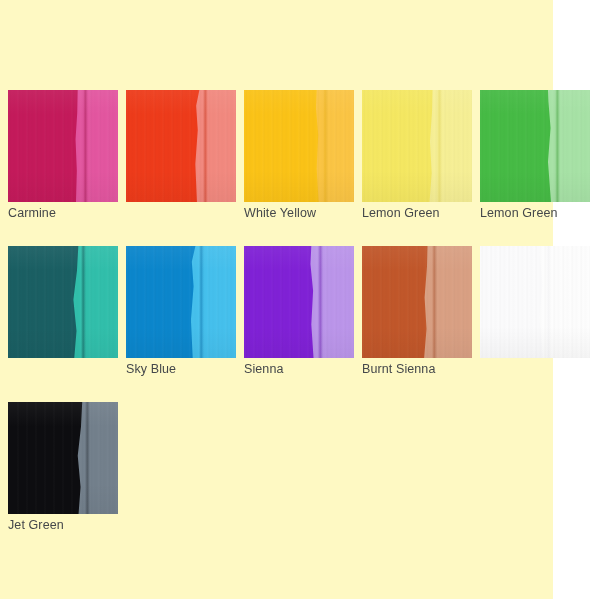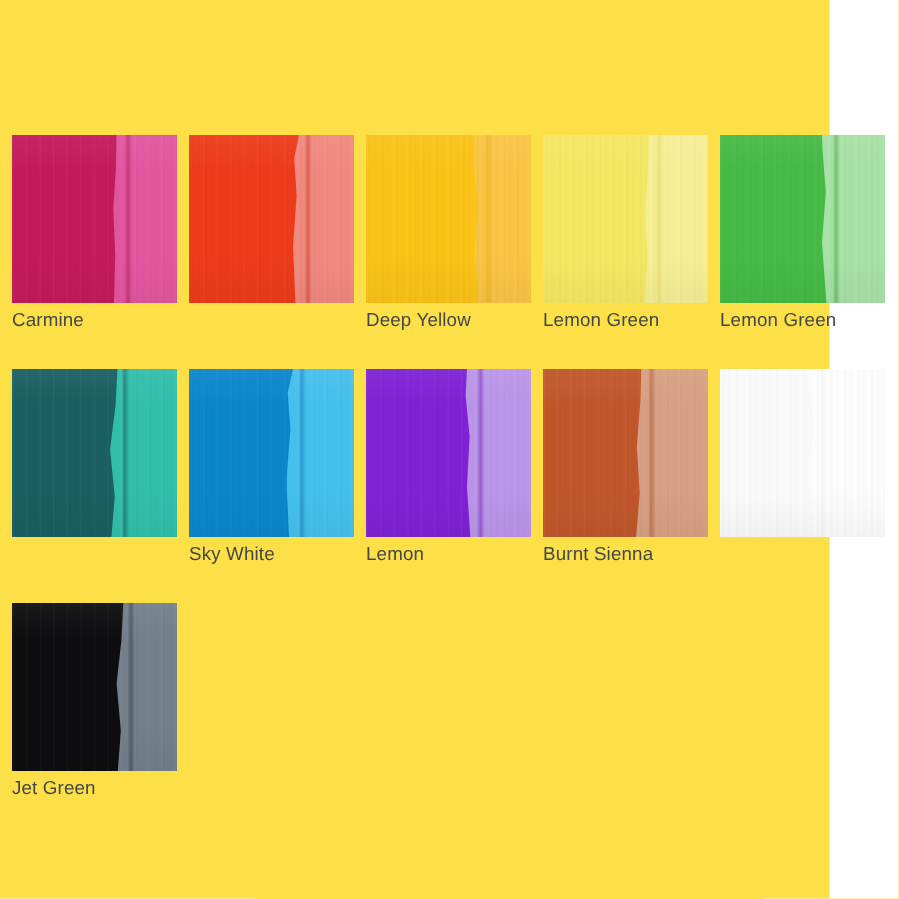--- a/index.html
+++ b/index.html
@@ -12,21 +12,21 @@
     height: 599px;
     background: #ffffff;
     font-family: "Liberation Sans", sans-serif;
     overflow: hidden;
   }
 
   #swatch-board {
     position: relative;
     width: 553px;
     height: 599px;
-    background: #fde047;
+    background: #fef9c3;
   }
 
   #swatch-grid {
     position: absolute;
     left: 8px;
     top: 90px;
     width: 583px;
     display: grid;
     grid-template-columns: repeat(5, 110px);
     column-gap: 8px;
@@ -140,21 +140,21 @@
         </div>
       </div>
       <div class="swatch-cell">
         <div class="swatch-chip">
           <div class="chip-base" style="background: linear-gradient(90deg, rgb(251, 195, 23) 0%, rgb(251, 195, 23) 100%);"></div>
           <div class="chip-tint" style="width: 35%; background: rgb(251, 197, 68); clip-path: polygon(3% 0%, 100% 0%, 100% 100%, 8% 100%, 3% 70%, 7% 40%, 1% 16%);"></div>
           <div class="chip-ridge" style="left: calc(74% - 2px); background: linear-gradient(90deg, rgba(0, 0, 0, 0) 0%, rgb(224, 168, 16) 45%, rgba(0, 0, 0, 0) 100%);"></div>
           <div class="chip-grain"></div>
           <div class="chip-shade"></div>
         </div>
-        <div class="swatch-label">Deep Yellow</div>
+        <div class="swatch-label">White Yellow</div>
       </div>
       <div class="swatch-cell">
         <div class="swatch-chip">
           <div class="chip-base" style="background: linear-gradient(90deg, rgb(245, 232, 98) 0%, rgb(245, 232, 98) 100%);"></div>
           <div class="chip-tint" style="width: 39%; background: rgb(246, 239, 149); clip-path: polygon(8% 0%, 100% 0%, 100% 100%, 1% 100%, 6% 74%, 2% 46%, 7% 18%);"></div>
           <div class="chip-ridge" style="left: calc(70% - 2px); background: linear-gradient(90deg, rgba(0, 0, 0, 0) 0%, rgb(226, 212, 85) 45%, rgba(0, 0, 0, 0) 100%);"></div>
           <div class="chip-grain"></div>
           <div class="chip-shade"></div>
         </div>
         <div class="swatch-label">Lemon Green</div>
@@ -179,31 +179,31 @@
         </div>
       </div>
       <div class="swatch-cell">
         <div class="swatch-chip">
           <div class="chip-base" style="background: linear-gradient(90deg, rgb(11, 134, 204) 0%, rgb(11, 134, 204) 100%);"></div>
           <div class="chip-tint" style="width: 41%; background: rgb(69, 192, 237); clip-path: polygon(10% 0%, 100% 0%, 100% 100%, 4% 100%, 0% 66%, 6% 36%, 2% 14%);"></div>
           <div class="chip-ridge" style="left: calc(68% - 2px); background: linear-gradient(90deg, rgba(0, 0, 0, 0) 0%, rgb(10, 108, 166) 45%, rgba(0, 0, 0, 0) 100%);"></div>
           <div class="chip-grain"></div>
           <div class="chip-shade"></div>
         </div>
-        <div class="swatch-label">Sky White</div>
+        <div class="swatch-label">Sky Blue</div>
       </div>
       <div class="swatch-cell">
         <div class="swatch-chip">
           <div class="chip-base" style="background: linear-gradient(90deg, rgb(128, 33, 214) 0%, rgb(128, 33, 214) 100%);"></div>
           <div class="chip-tint" style="width: 40%; background: rgb(187, 149, 234); clip-path: polygon(3% 0%, 100% 0%, 100% 100%, 8% 100%, 3% 70%, 7% 40%, 1% 16%);"></div>
           <div class="chip-ridge" style="left: calc(69% - 2px); background: linear-gradient(90deg, rgba(0, 0, 0, 0) 0%, rgb(100, 23, 171) 45%, rgba(0, 0, 0, 0) 100%);"></div>
           <div class="chip-grain"></div>
           <div class="chip-shade"></div>
         </div>
-        <div class="swatch-label">Lemon</div>
+        <div class="swatch-label">Sienna</div>
       </div>
       <div class="swatch-cell">
         <div class="swatch-chip">
           <div class="chip-base" style="background: linear-gradient(90deg, rgb(193, 87, 42) 0%, rgb(193, 87, 42) 100%);"></div>
           <div class="chip-tint" style="width: 44%; background: rgb(217, 160, 131); clip-path: polygon(8% 0%, 100% 0%, 100% 100%, 1% 100%, 6% 74%, 2% 46%, 7% 18%);"></div>
           <div class="chip-ridge" style="left: calc(65% - 2px); background: linear-gradient(90deg, rgba(0, 0, 0, 0) 0%, rgb(156, 68, 32) 45%, rgba(0, 0, 0, 0) 100%);"></div>
           <div class="chip-grain"></div>
           <div class="chip-shade"></div>
         </div>
         <div class="swatch-label">Burnt Sienna</div>

